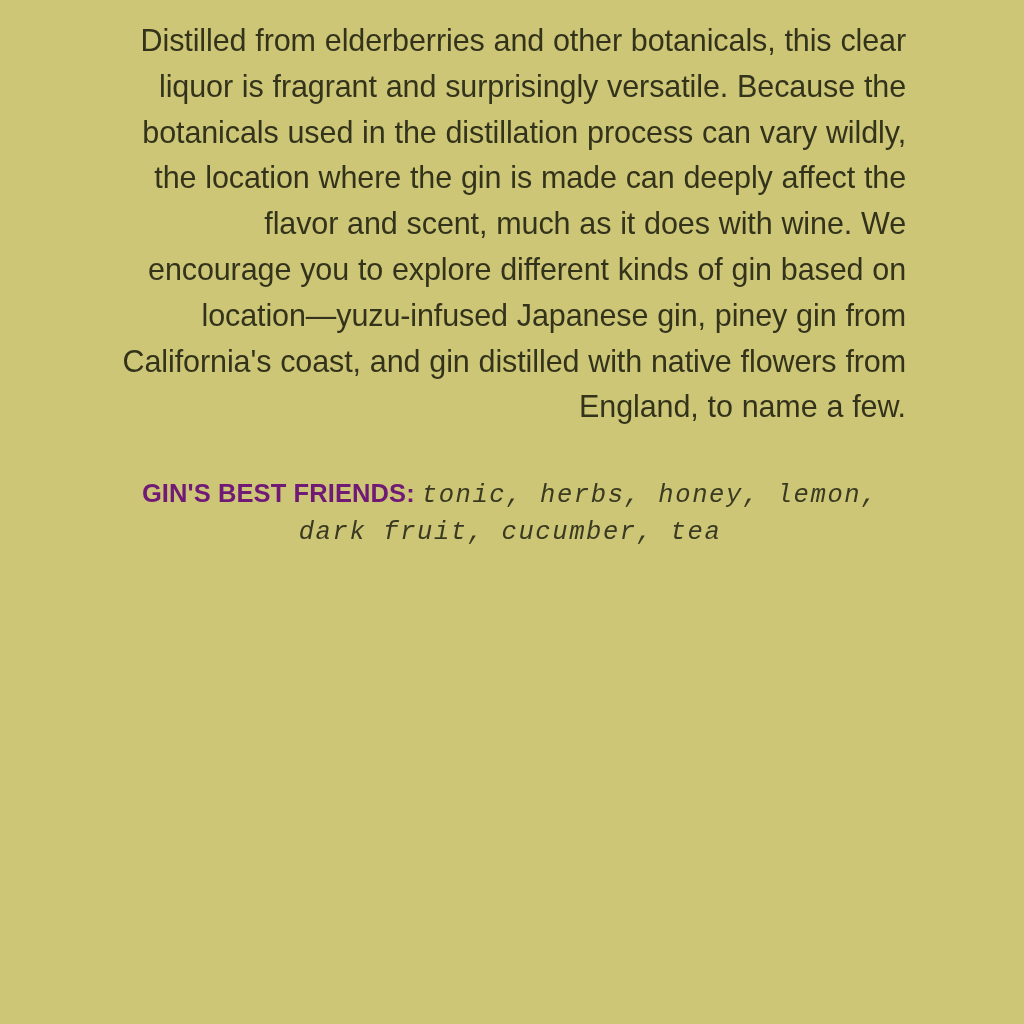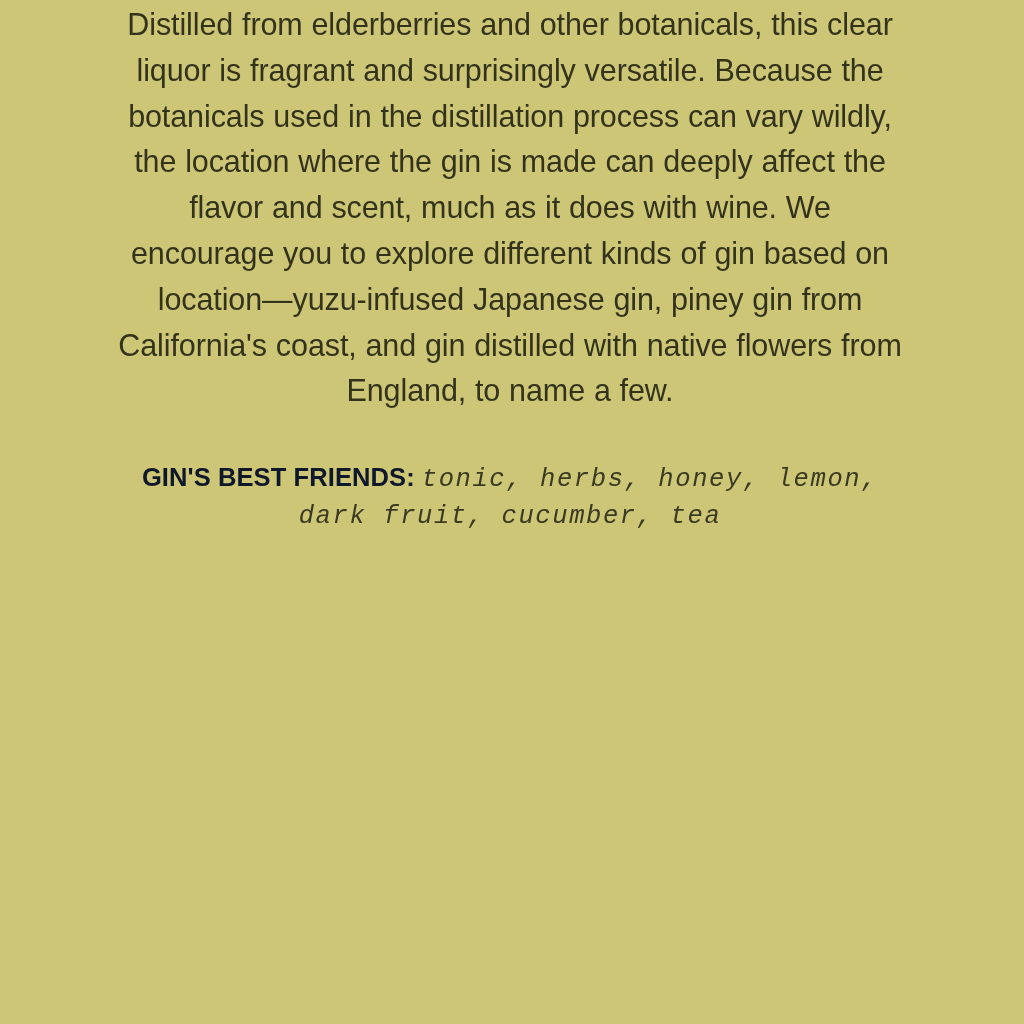--- a/index.html
+++ b/index.html
@@ -22,43 +22,43 @@
     padding: 0 118px 0 114px;
   }
   .body-paragraph {
     font-family: "Liberation Sans", sans-serif;
     font-size: 30.5px;
     line-height: 45.8px;
     font-weight: 400;
     letter-spacing: -0.1px;
     color: #33331c;
     margin: 0;
-    padding-top: 2px;
-    text-align: center;
+    padding-top: 18px;
+    text-align: right;
     word-spacing: 0.5px;
   }
   .pairing-block {
     margin-top: 46px;
     text-align: center;
     padding: 0 10px;
   }
   .pairing-block.second {
     margin-top: 58px;
   }
   .pairing-line {
     font-size: 25px;
     line-height: 35px;
     color: #33331c;
   }
   .pairing-label {
     font-family: "Liberation Sans", sans-serif;
     font-weight: bold;
     font-size: 25.5px;
     letter-spacing: 0.1px;
-    color: #0f172a;
+    color: #701a75;
   }
   .pairing-items {
     font-family: "Liberation Mono", monospace;
     font-style: italic;
     font-size: 25.5px;
     letter-spacing: 1.6px;
     color: #3a3a22;
   }
 </style>
 </head>

